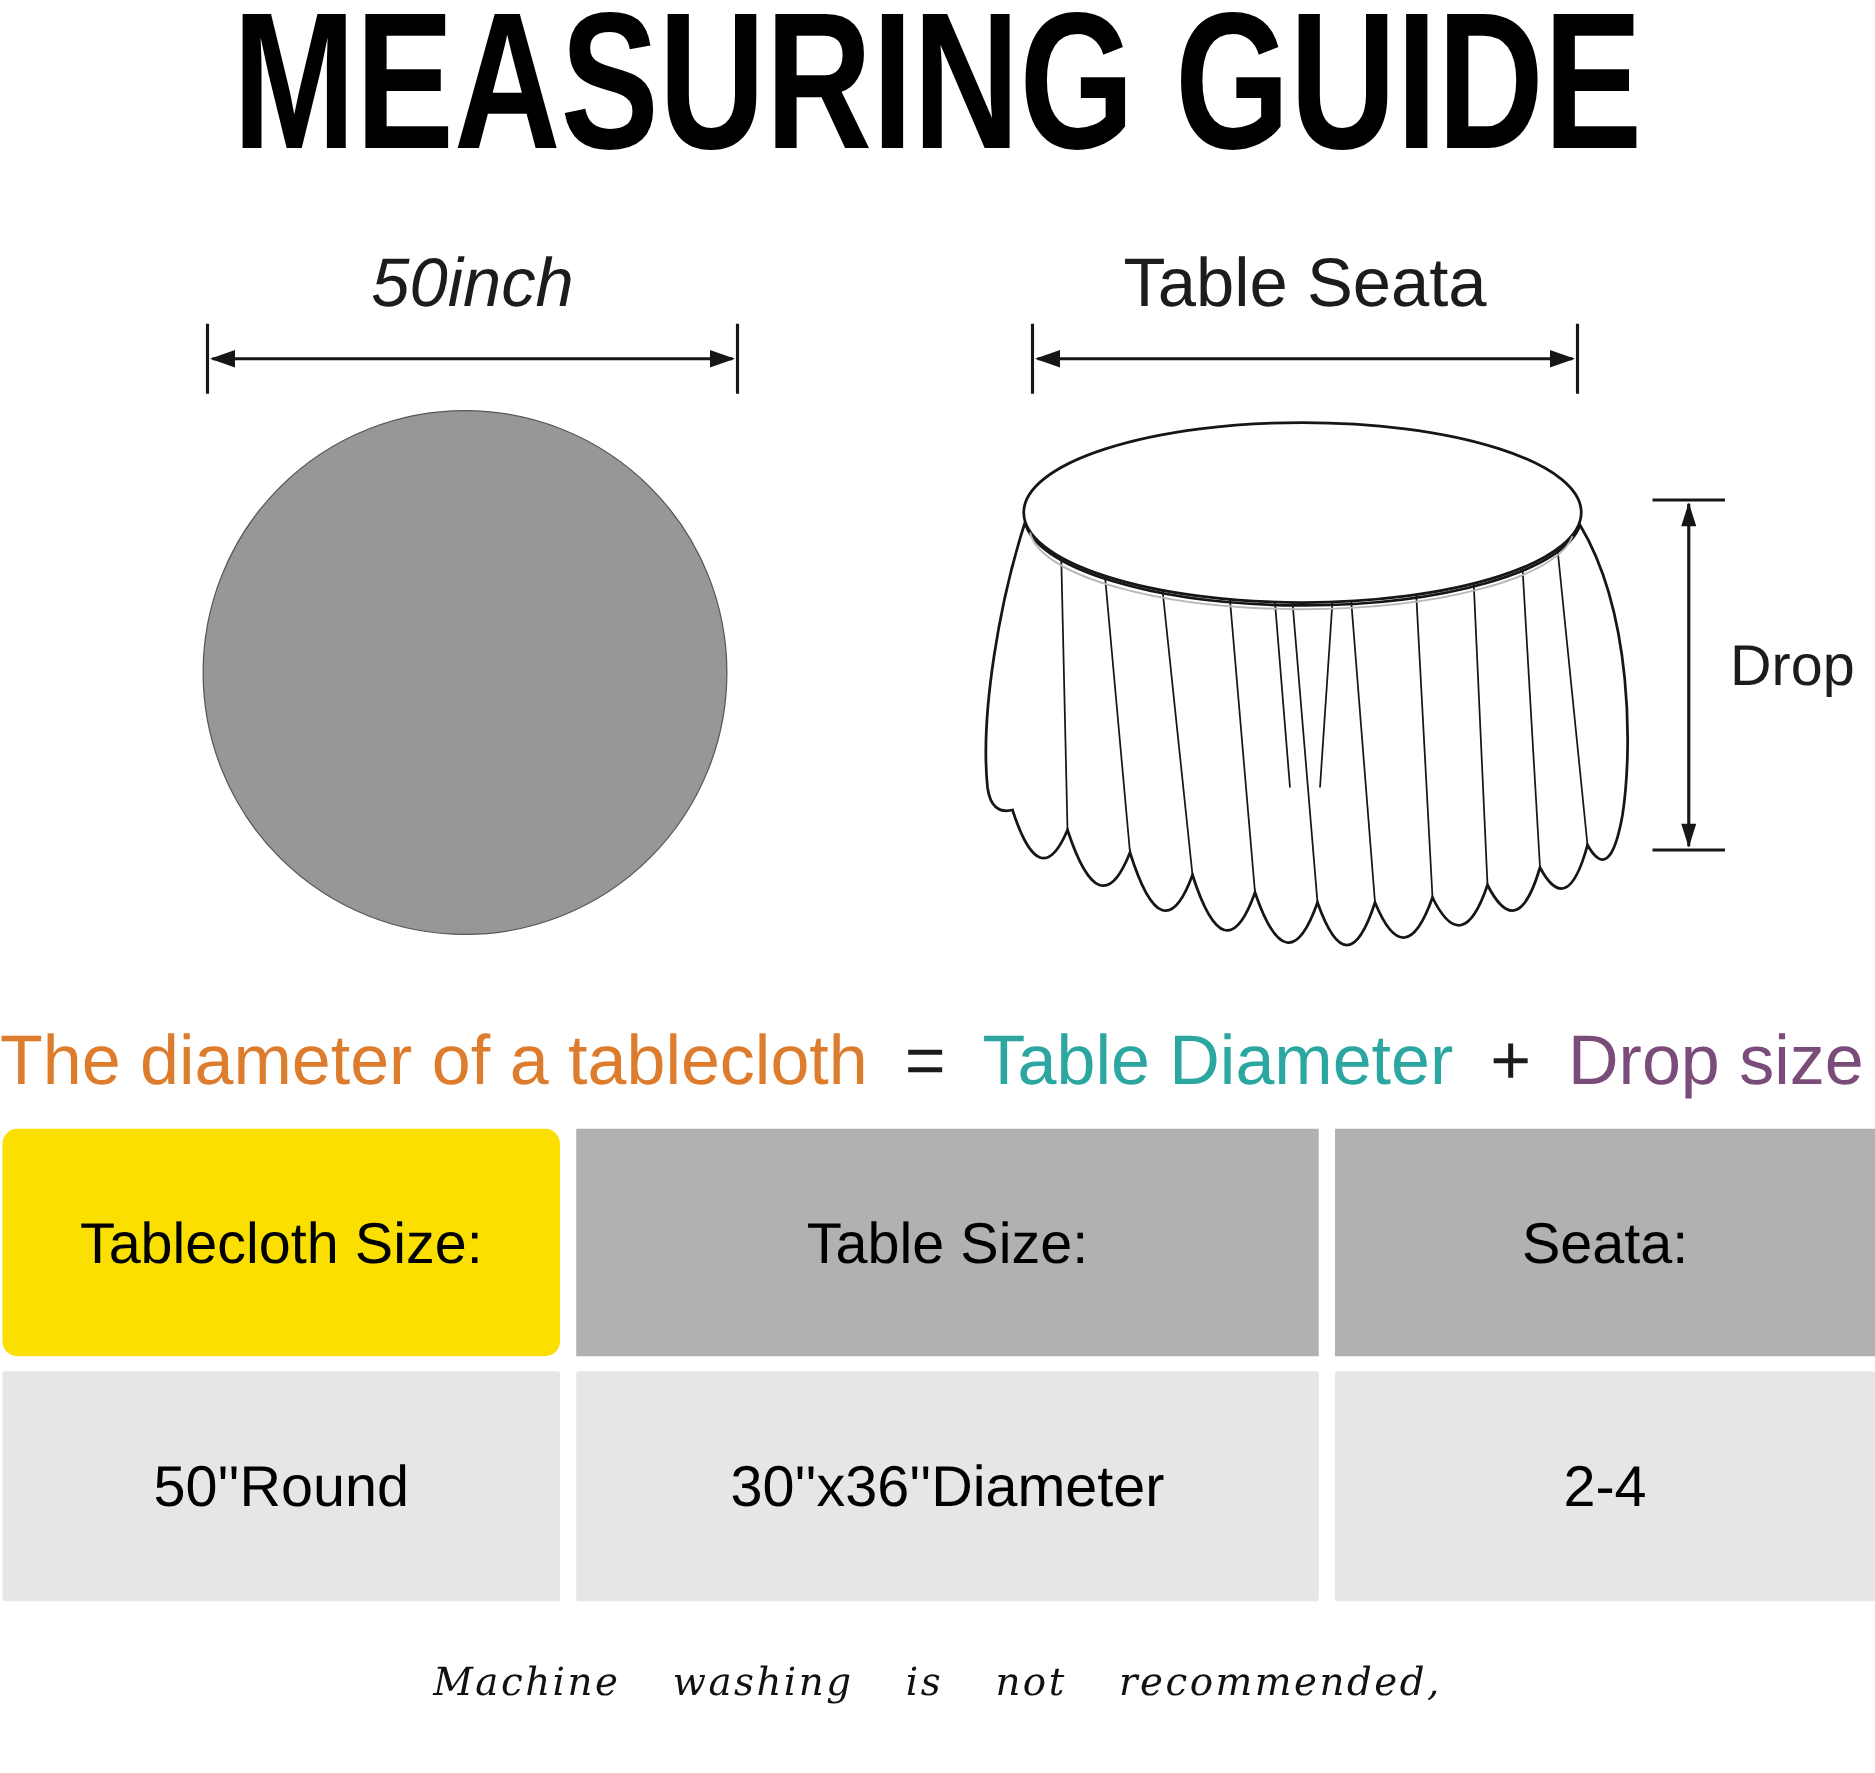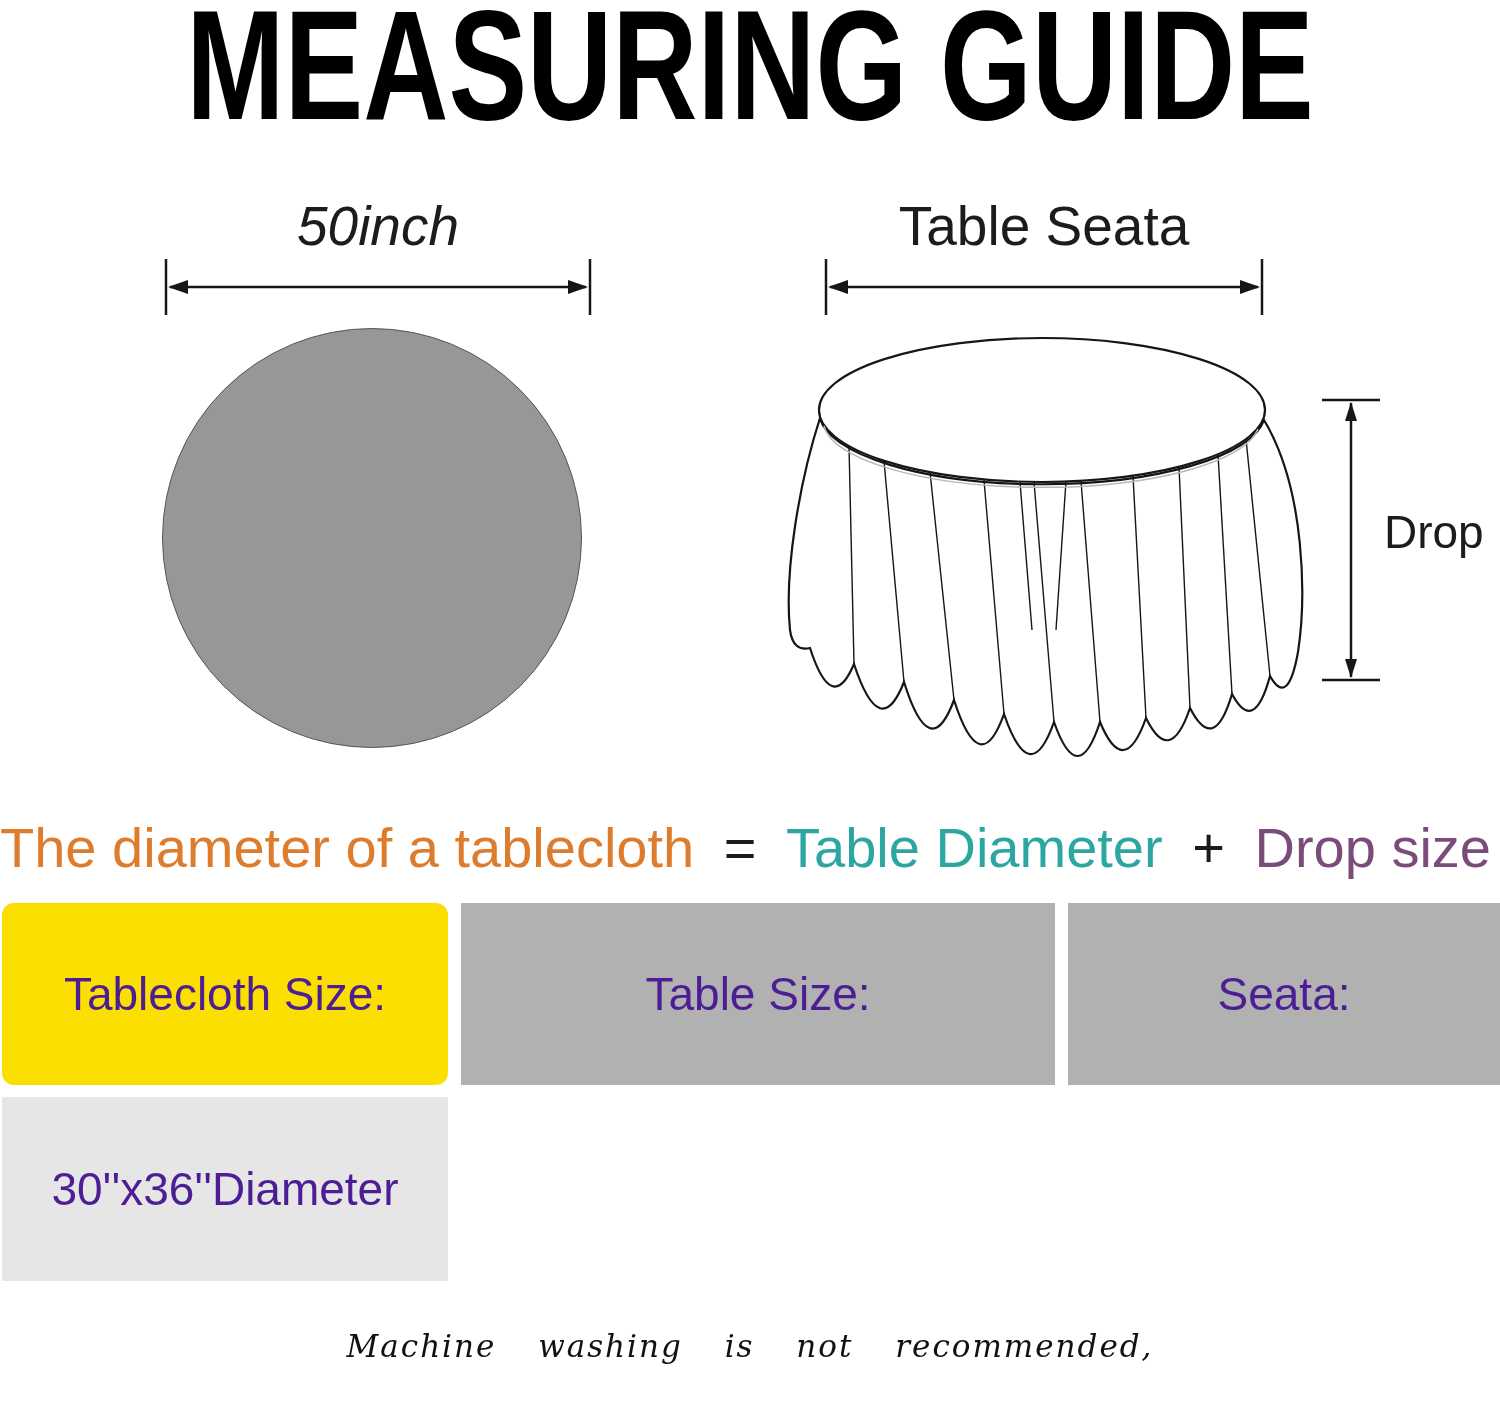--- a/index.html
+++ b/index.html
@@ -46,21 +46,21 @@
   .f-op{color:#1b1b1b;margin:0 14px;}
   .f-x2{color:#1b1b1b;margin-left:14px;}
   
   .size-table{
     position:absolute;left:2px;top:903px;width:1498px;
     display:grid;grid-template-columns:446px 594px 432px;
     grid-template-rows:182px 184px;column-gap:13px;row-gap:12px;
   }
   .cell{
     display:flex;align-items:center;justify-content:center;
-    font-size:46px;color:#4c1d95;
+    font-size:46px;color:#000000;
   }
   .cell.hdr{background:#b1b1b1;border-radius:0;}
   .cell.hdr.hl{background:#fadf00;border-radius:12px;}
   .cell.val{background:#e6e6e6;border-radius:2px;}
   
   .care{position:absolute;left:0;width:1500px;text-align:center;
     font-family:"DejaVu Serif",serif;font-style:italic;color:#111;
     font-size:31px;white-space:nowrap;}
   .care.l1{top:1328px;letter-spacing:2px;word-spacing:30px;}
   .care.l2{top:1376px;letter-spacing:2px;word-spacing:8px;}
@@ -151,18 +151,20 @@
     <span class="f-td">Table Diameter</span>
     <span class="f-op">+</span>
     <span class="f-ds">Drop size</span>
     <span class="f-x2">x 2</span>
   </div>
 
   <div class="size-table">
     <div class="cell hdr hl">Tablecloth Size:</div>
     <div class="cell hdr">Table Size:</div>
     <div class="cell hdr">Seata:</div>
+    <div class="cell val">50''Round</div>
     <div class="cell val">30''x36''Diameter</div>
+    <div class="cell val">2-4</div>
   </div>
 
   <div class="care l1">Machine washing is not recommended,</div>
 
 </div>
 
 </body></html>

